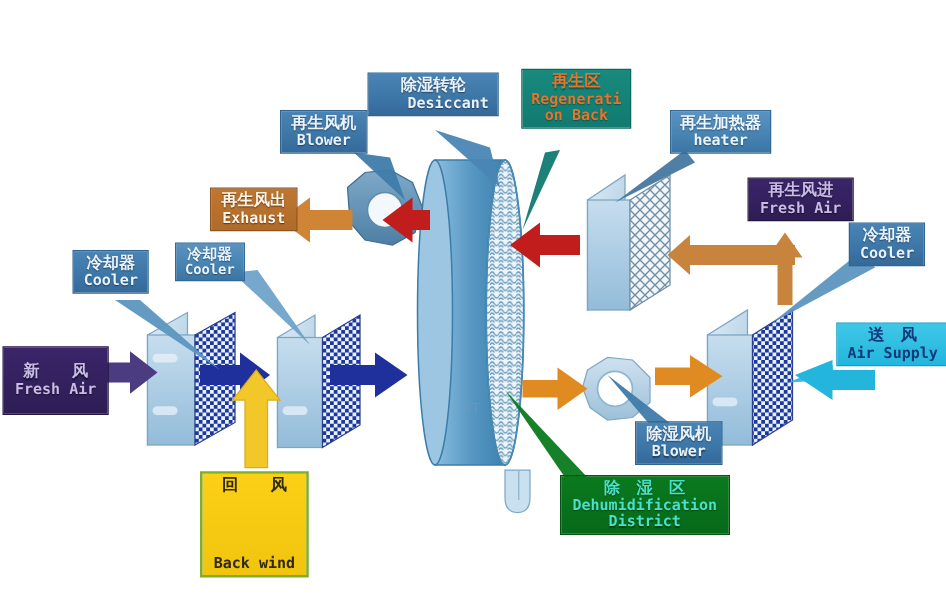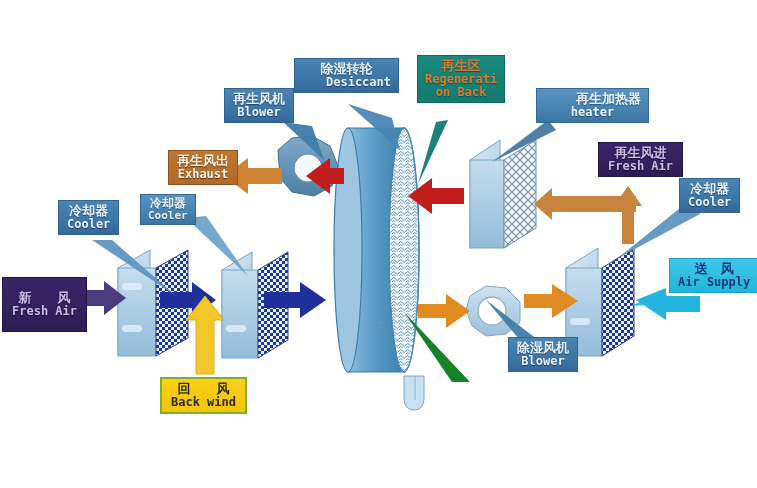--- a/index.html
+++ b/index.html
@@ -316,21 +316,21 @@
     <span class="en" style="font-size:12px;">Blower</span>
   </div>
 
   <div class="label lb-teal" style="left:417px; top:55px; padding:3px 7px;">
     <span class="cn" style="font-size:13px;">再生区</span>
     <span class="en" style="font-size:12px;">Regenerati</span>
     <span class="en" style="font-size:12px;">on Back</span>
   </div>
 
   <div class="label lb-blue2" style="left:536px; top:88px; padding:3px 7px;">
-    <span class="cn" style="font-size:13px;margin-left:32px;">再生加热器</span>
+    <span class="cn" style="font-size:13px;">再生加热器</span>
     <span class="en" style="font-size:12px;">heater</span>
   </div>
 
   <div class="label lb-orange" style="left:168px; top:150px; padding:3px 8px;">
     <span class="cn" style="font-size:13px;">再生风出</span>
     <span class="en" style="font-size:12px;">Exhaust</span>
   </div>
 
   <div class="label lb-purple" style="left:598px; top:142px; padding:3px 9px;">
     <span class="cn" style="font-size:13px;">再生风进</span>
@@ -352,28 +352,33 @@
     <span class="en" style="font-size:11px;">Cooler</span>
   </div>
 
   <div class="label lb-purple" style="left:2px; top:277px; padding:13px 9px;">
     <span class="cn" style="font-size:13px;">新　　风</span>
     <span class="en" style="font-size:12px;">Fresh Air</span>
   </div>
 
   <div class="label lb-yellow" style="left:160px; top:377px; padding:3px 9px;">
     <span class="cn" style="font-size:13px;">回　　风</span>
-    <span class="en" style="font-size:12px;">Back wind</span>
+    <span class="en" style="font-size:12px;margin-top:48px;">Back wind</span>
   </div>
 
   <div class="label lb-blue" style="left:508px; top:337px; padding:3px 8px;">
     <span class="cn" style="font-size:13px;">除湿风机</span>
     <span class="en" style="font-size:12px;">Blower</span>
   </div>
 
+  <div class="label lb-green" style="left:448px; top:380px; padding:3px 9px;">
+    <span class="cn" style="font-size:13px;">除　湿　区</span>
+    <span class="en" style="font-size:12px;">Dehumidification</span>
+    <span class="en" style="font-size:12px;">District</span>
+  </div>
 
   <div class="label lb-cyan" style="left:669px; top:258px; padding:3px 8px;">
     <span class="cn" style="font-size:13px;">送　风</span>
     <span class="en" style="font-size:12px;">Air Supply</span>
   </div>
 
 
 </div>
 
 </body></html>

